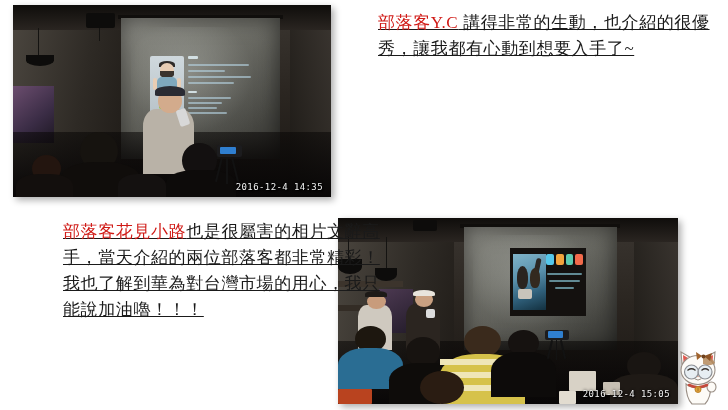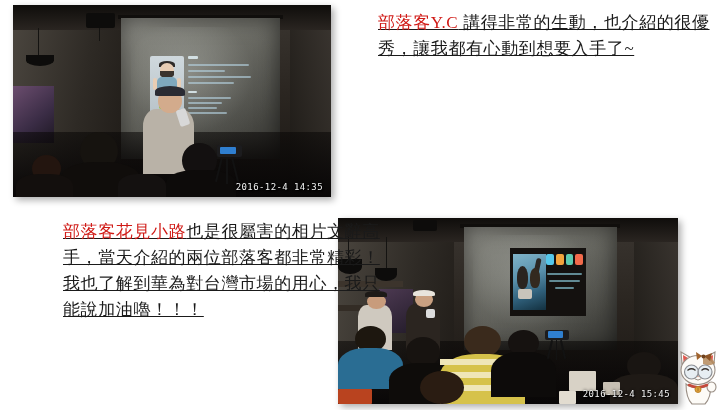--- a/index.html
+++ b/index.html
@@ -289,21 +289,21 @@
       <div class="cam-screen" style="left:61.8%;top:61%;width:4.5%;height:3.5%;"></div>
       <div class="tripod-leg" style="left:64%;top:65.5%;height:11%;"></div>
       <div class="tripod-leg" style="left:62%;top:65.5%;height:10%;transform:rotate(13deg);"></div>
       <div class="tripod-leg" style="left:66%;top:65.5%;height:10%;transform:rotate(-13deg);"></div>
 
       <div style="position:absolute;left:68%;top:82%;width:8%;height:11%;background:#d8d2c6;border-radius:1px;"></div>
       <div style="position:absolute;left:78%;top:88%;width:5%;height:7%;background:#c7bfb2;border-radius:1px;"></div>
       <div style="position:absolute;left:65%;top:93%;width:5%;height:7%;background:#e2dcd0;border-radius:1px;"></div>
       <div style="position:absolute;left:0%;top:92%;width:10%;height:8%;background:#b9431f;border-radius:1px;"></div>
     </div>
-    <div class="timestamp">2016-12-4 15:45</div>
+    <div class="timestamp">2016-12-4 15:05</div>
   </div>
 
   <div class="caption" id="caption-top-right"><span class="hl">部落客Y.C</span><span> 講得非常的生動，也介紹的很優秀，讓我都有心動到想要入手了~</span></div>
 
   <div class="caption" id="caption-bottom-left"><span class="hl">部落客花見小路</span><span>也是很屬害的相片文辭高手，當天介紹的兩位部落客都非常精彩！
 我也了解到華為對台灣市場的用心，我只能說加油嚕！！！</span></div>
 
   <div id="cat-mascot">
     <svg class="cat-svg" viewBox="0 0 52 58" xmlns="http://www.w3.org/2000/svg">
 

